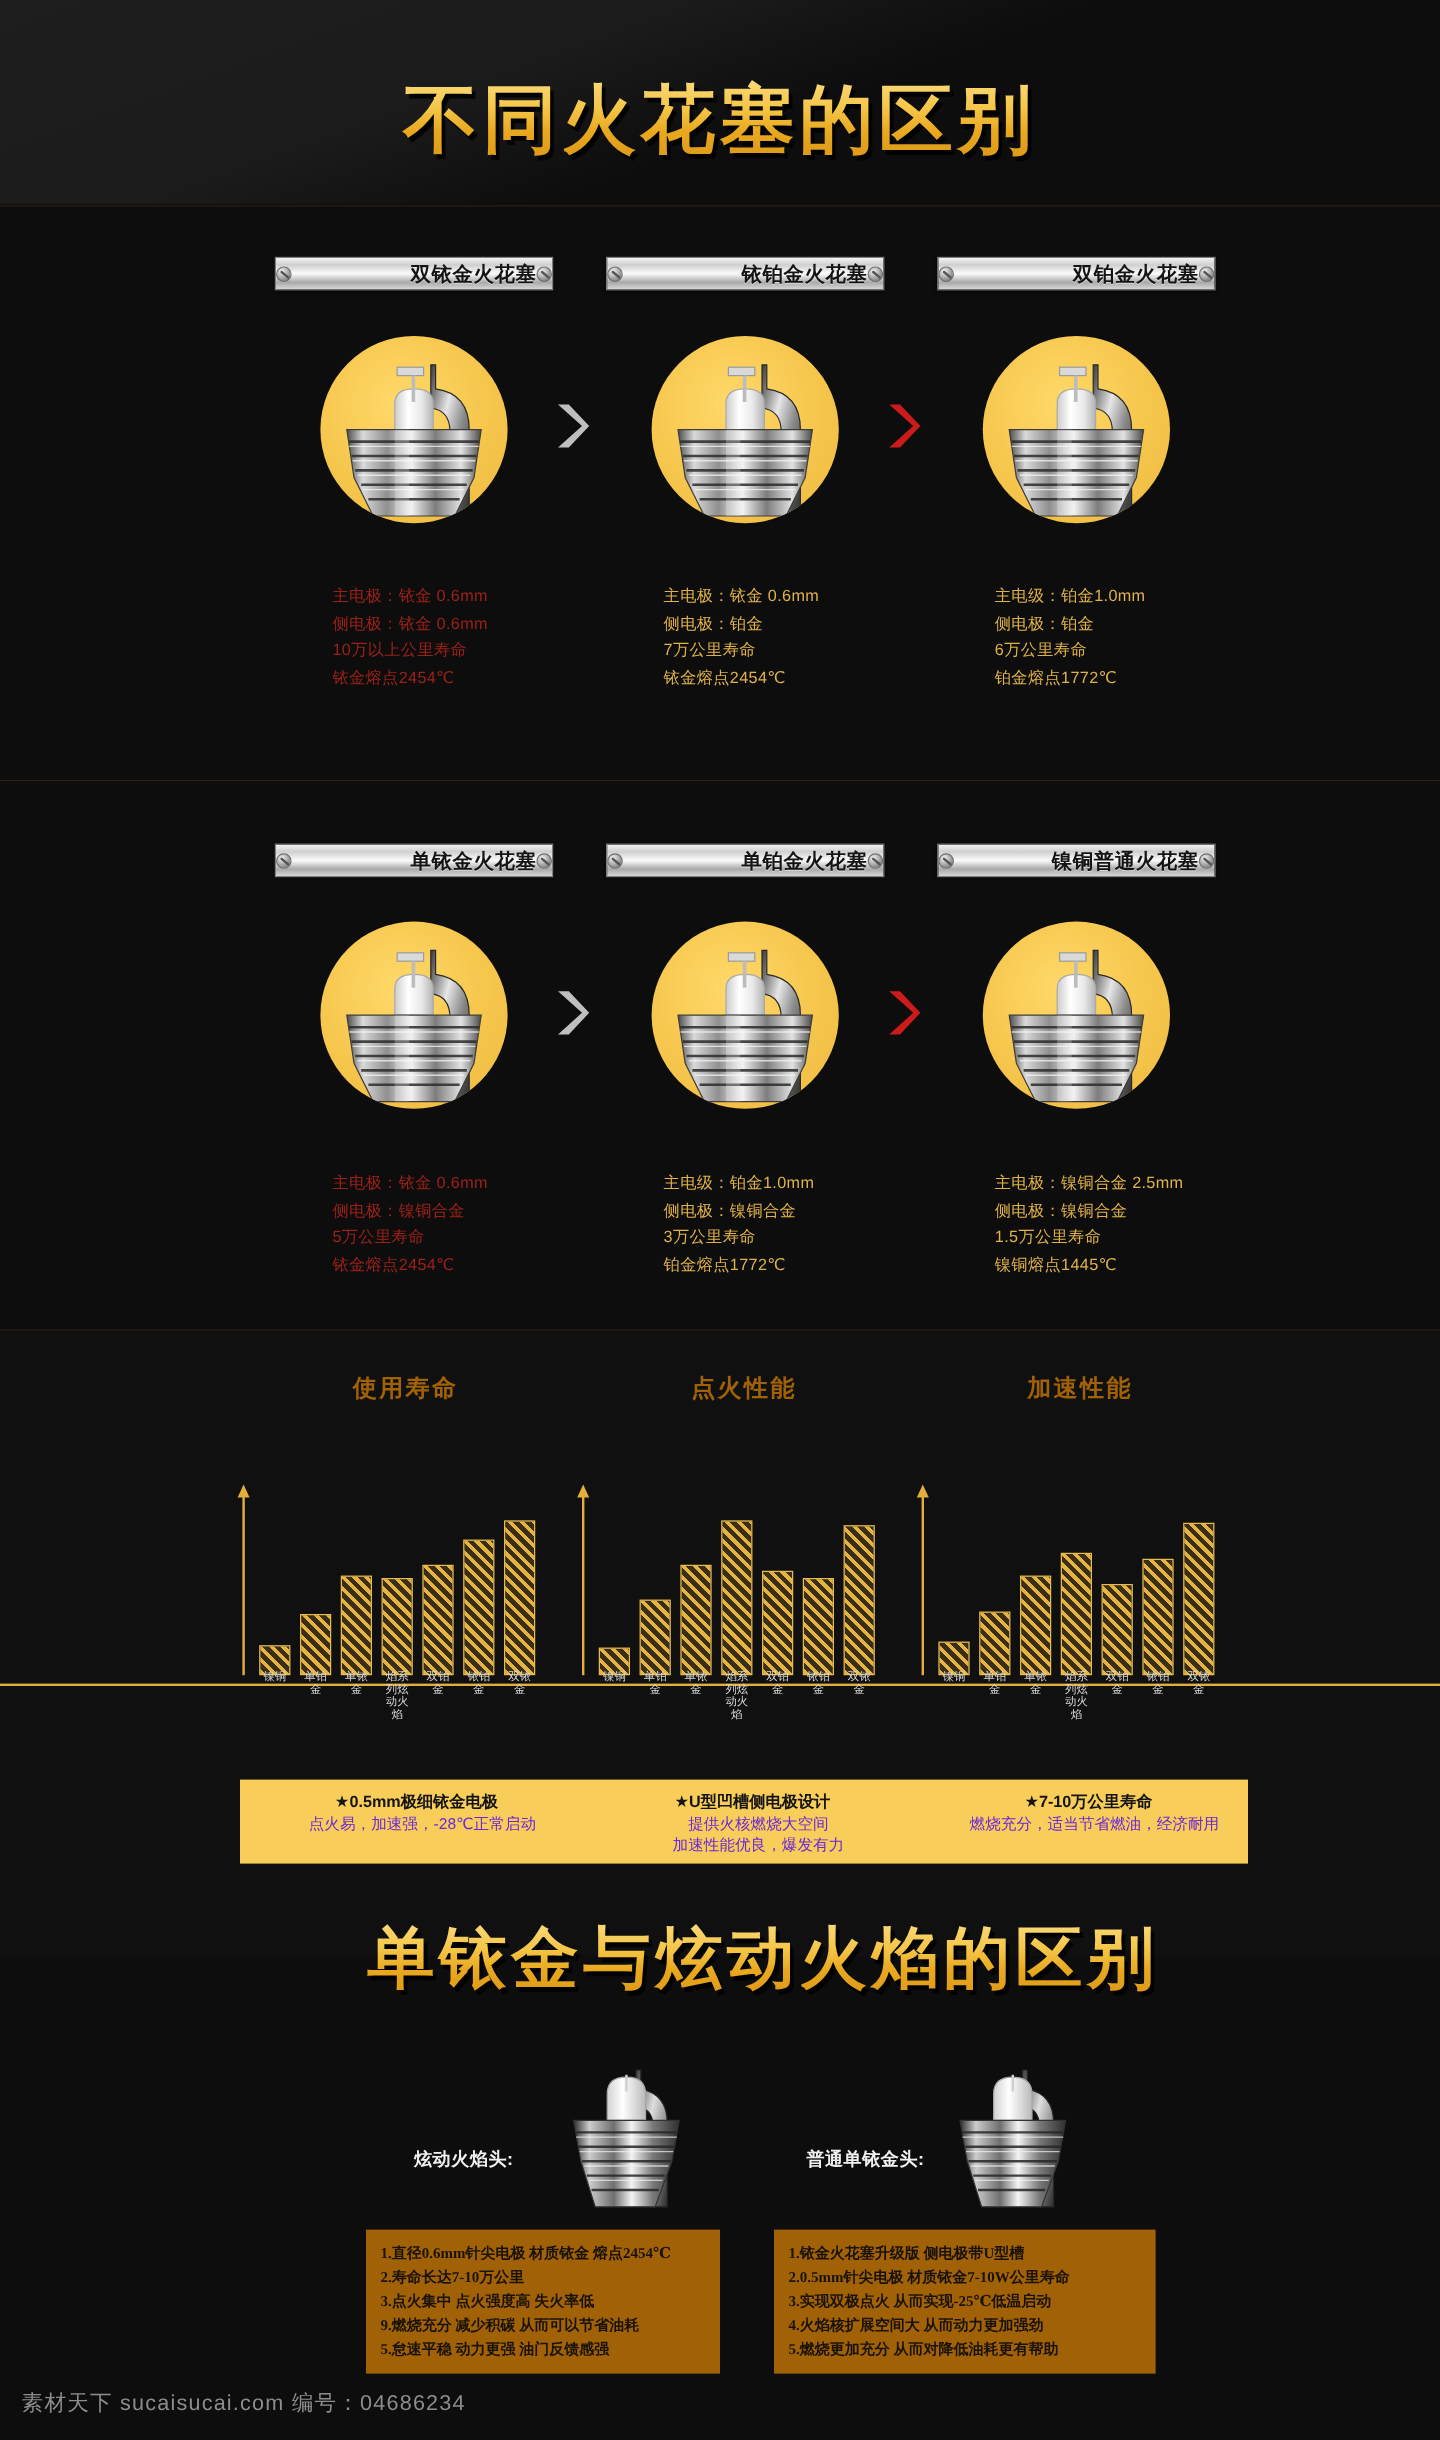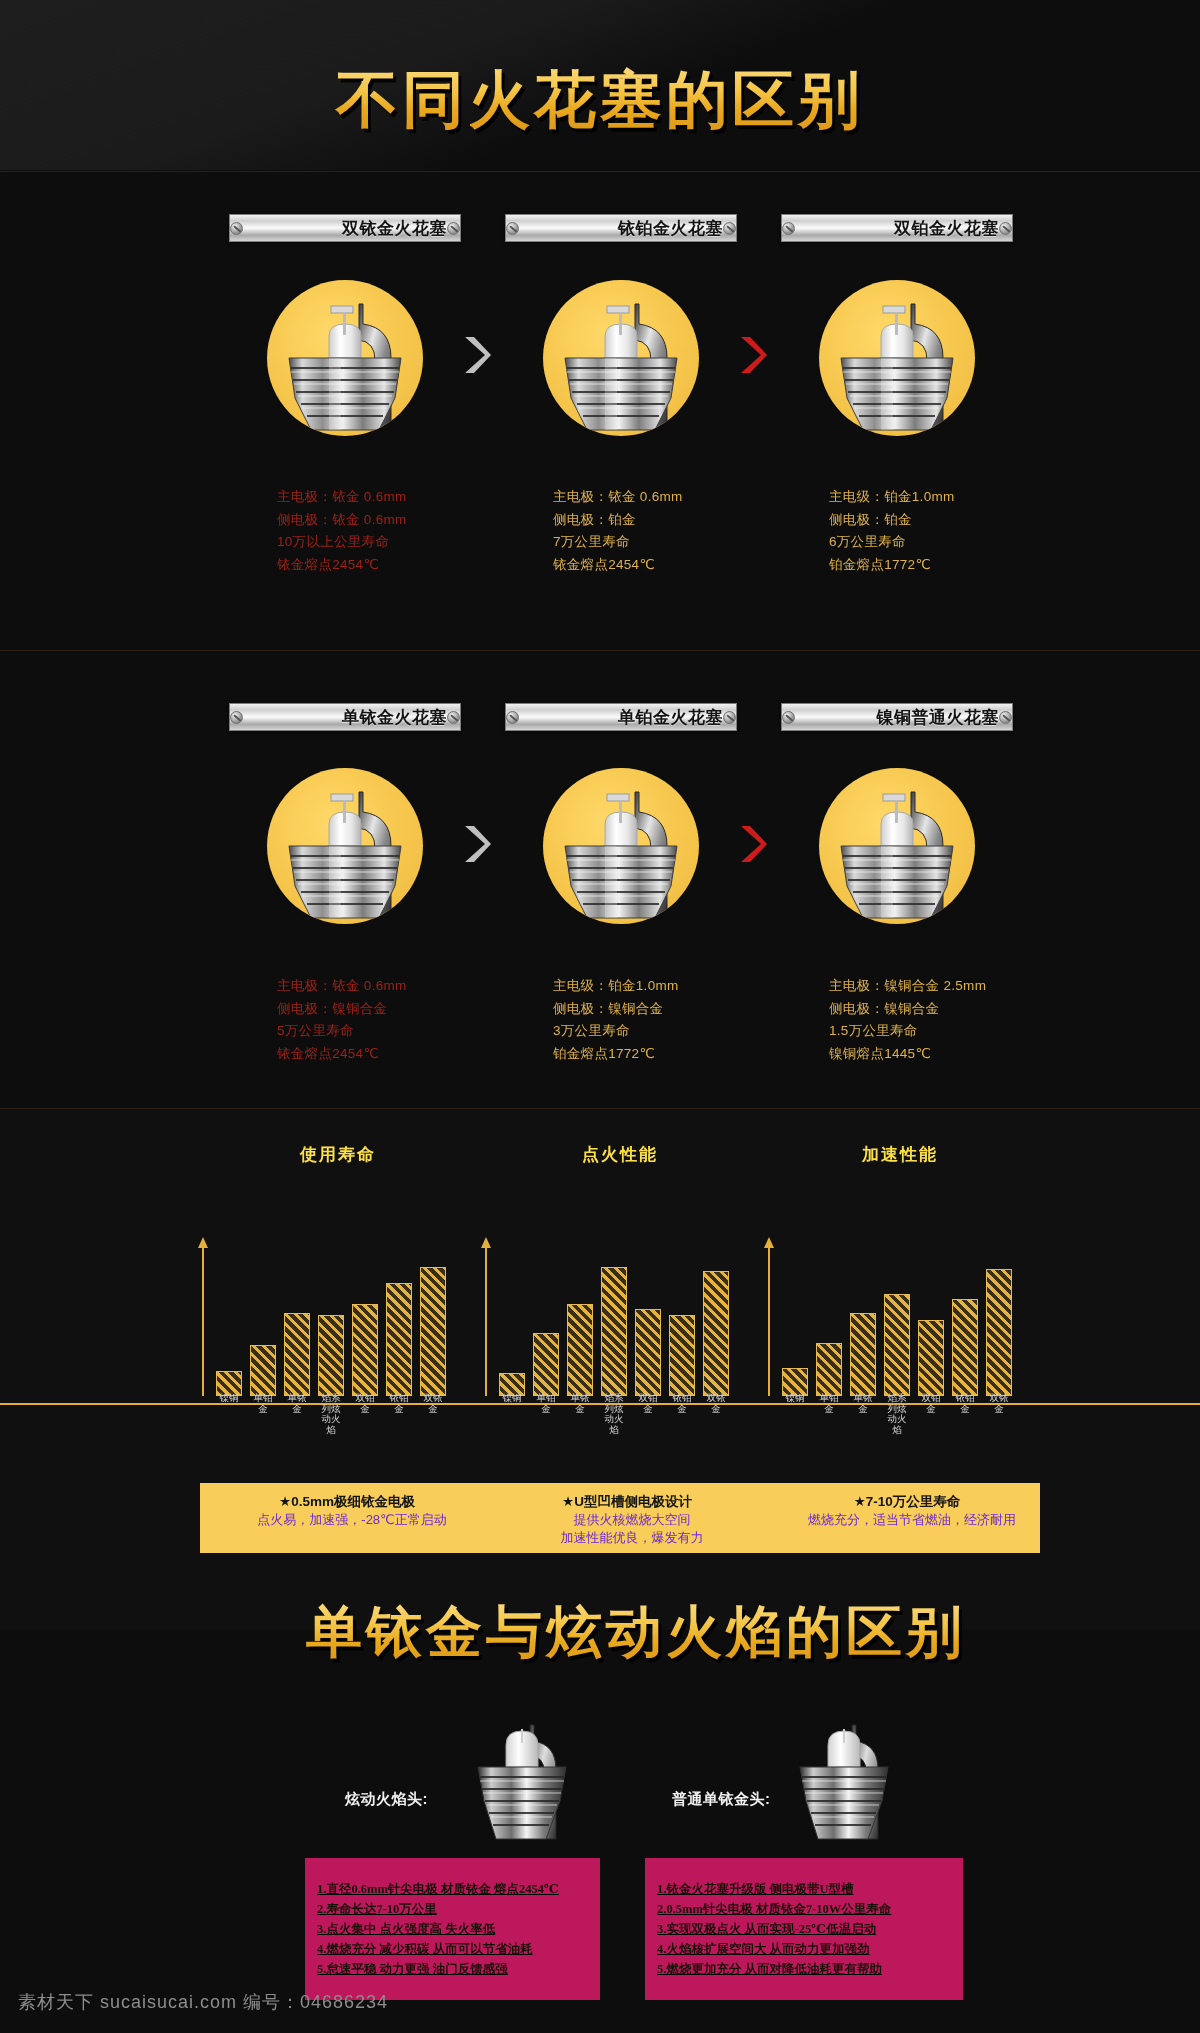--- a/index.html
+++ b/index.html
@@ -74,21 +74,21 @@
   .chev{ position:absolute; width:34px; height:44px; }
 
   
   .spec{ position:absolute; width:250px; }
   .spec div{ font-size:13.5px; line-height:22.5px; white-space:nowrap; letter-spacing:.3px; }
   .spec.gold div{ color:#e0b24a; }
   .spec.red div{ color:#9c2118; }
 
   
   .chart-title{
-    position:absolute; font-size:17px; font-weight:bold; color:#fde047;
+    position:absolute; font-size:20px; font-weight:bold; color:#a16207;
     letter-spacing:2px; text-align:center; width:200px;
   }
   .chart{ position:absolute; width:260px; height:165px; }
   .axis-v{
     position:absolute; left:0; bottom:0; width:2px; height:150px;
     background:#e3ae3c;
   }
   .axis-arrow{
     position:absolute; left:-4px; top:-9px; width:0; height:0;
     border-left:5px solid transparent; border-right:5px solid transparent;
@@ -120,21 +120,21 @@
   .feat .f1{ font-size:13.5px; color:#141414; font-weight:bold; line-height:19px; white-space:nowrap;}
   .feat .f2{ font-size:13px; color:#6d28d9; line-height:18px; white-space:nowrap; padding-left:10px;}
 
   
   .bottom-label{
     position:absolute; font-size:15px; font-weight:bold; color:#f0f0f0;
     letter-spacing:.5px; white-space:nowrap;
   }
   .plug-h{ position:absolute; width:108px; height:118px; }
   .info-box{
-    position:absolute; background:#be185d; padding:21px 12px;text-decoration:underline;
+    position:absolute; background:#a16207; padding:10px 12px;
   }
   .info-box div{
     font-size:12.5px; line-height:20px; color:#1a1208; white-space:nowrap;
     font-family:"Liberation Serif","DejaVu Serif",serif; font-weight:bold;
   }
 
   
   .footer{
     position:absolute; left:18px; top:1990px;
     font-size:18px; color:#8d8d8d; letter-spacing:1px; white-space:nowrap;
@@ -746,21 +746,21 @@
         <path d="M15 70 L93 70"></path>
       <path d="M19 82 L89 82"></path>
         <path d="M23 94 L84 94"></path>
     </g>
   </svg></div>
 
 <div class="info-box" style="left:305px; top:1858px; width:295px">
   <div>1.直径0.6mm针尖电极 材质铱金 熔点2454℃</div>
   <div>2.寿命长达7-10万公里</div>
   <div>3.点火集中 点火强度高 失火率低</div>
-  <div>4.燃烧充分 减少积碳 从而可以节省油耗</div>
+  <div>9.燃烧充分 减少积碳 从而可以节省油耗</div>
   <div>5.怠速平稳 动力更强 油门反馈感强</div>
 </div>
 <div class="info-box" style="left:645px; top:1858px; width:318px">
   <div>1.铱金火花塞升级版 侧电极带U型槽</div>
   <div>2.0.5mm针尖电极 材质铱金7-10W公里寿命</div>
   <div>3.实现双极点火 从而实现-25℃低温启动</div>
   <div>4.火焰核扩展空间大 从而动力更加强劲</div>
   <div>5.燃烧更加充分 从而对降低油耗更有帮助</div>
 </div>
 

